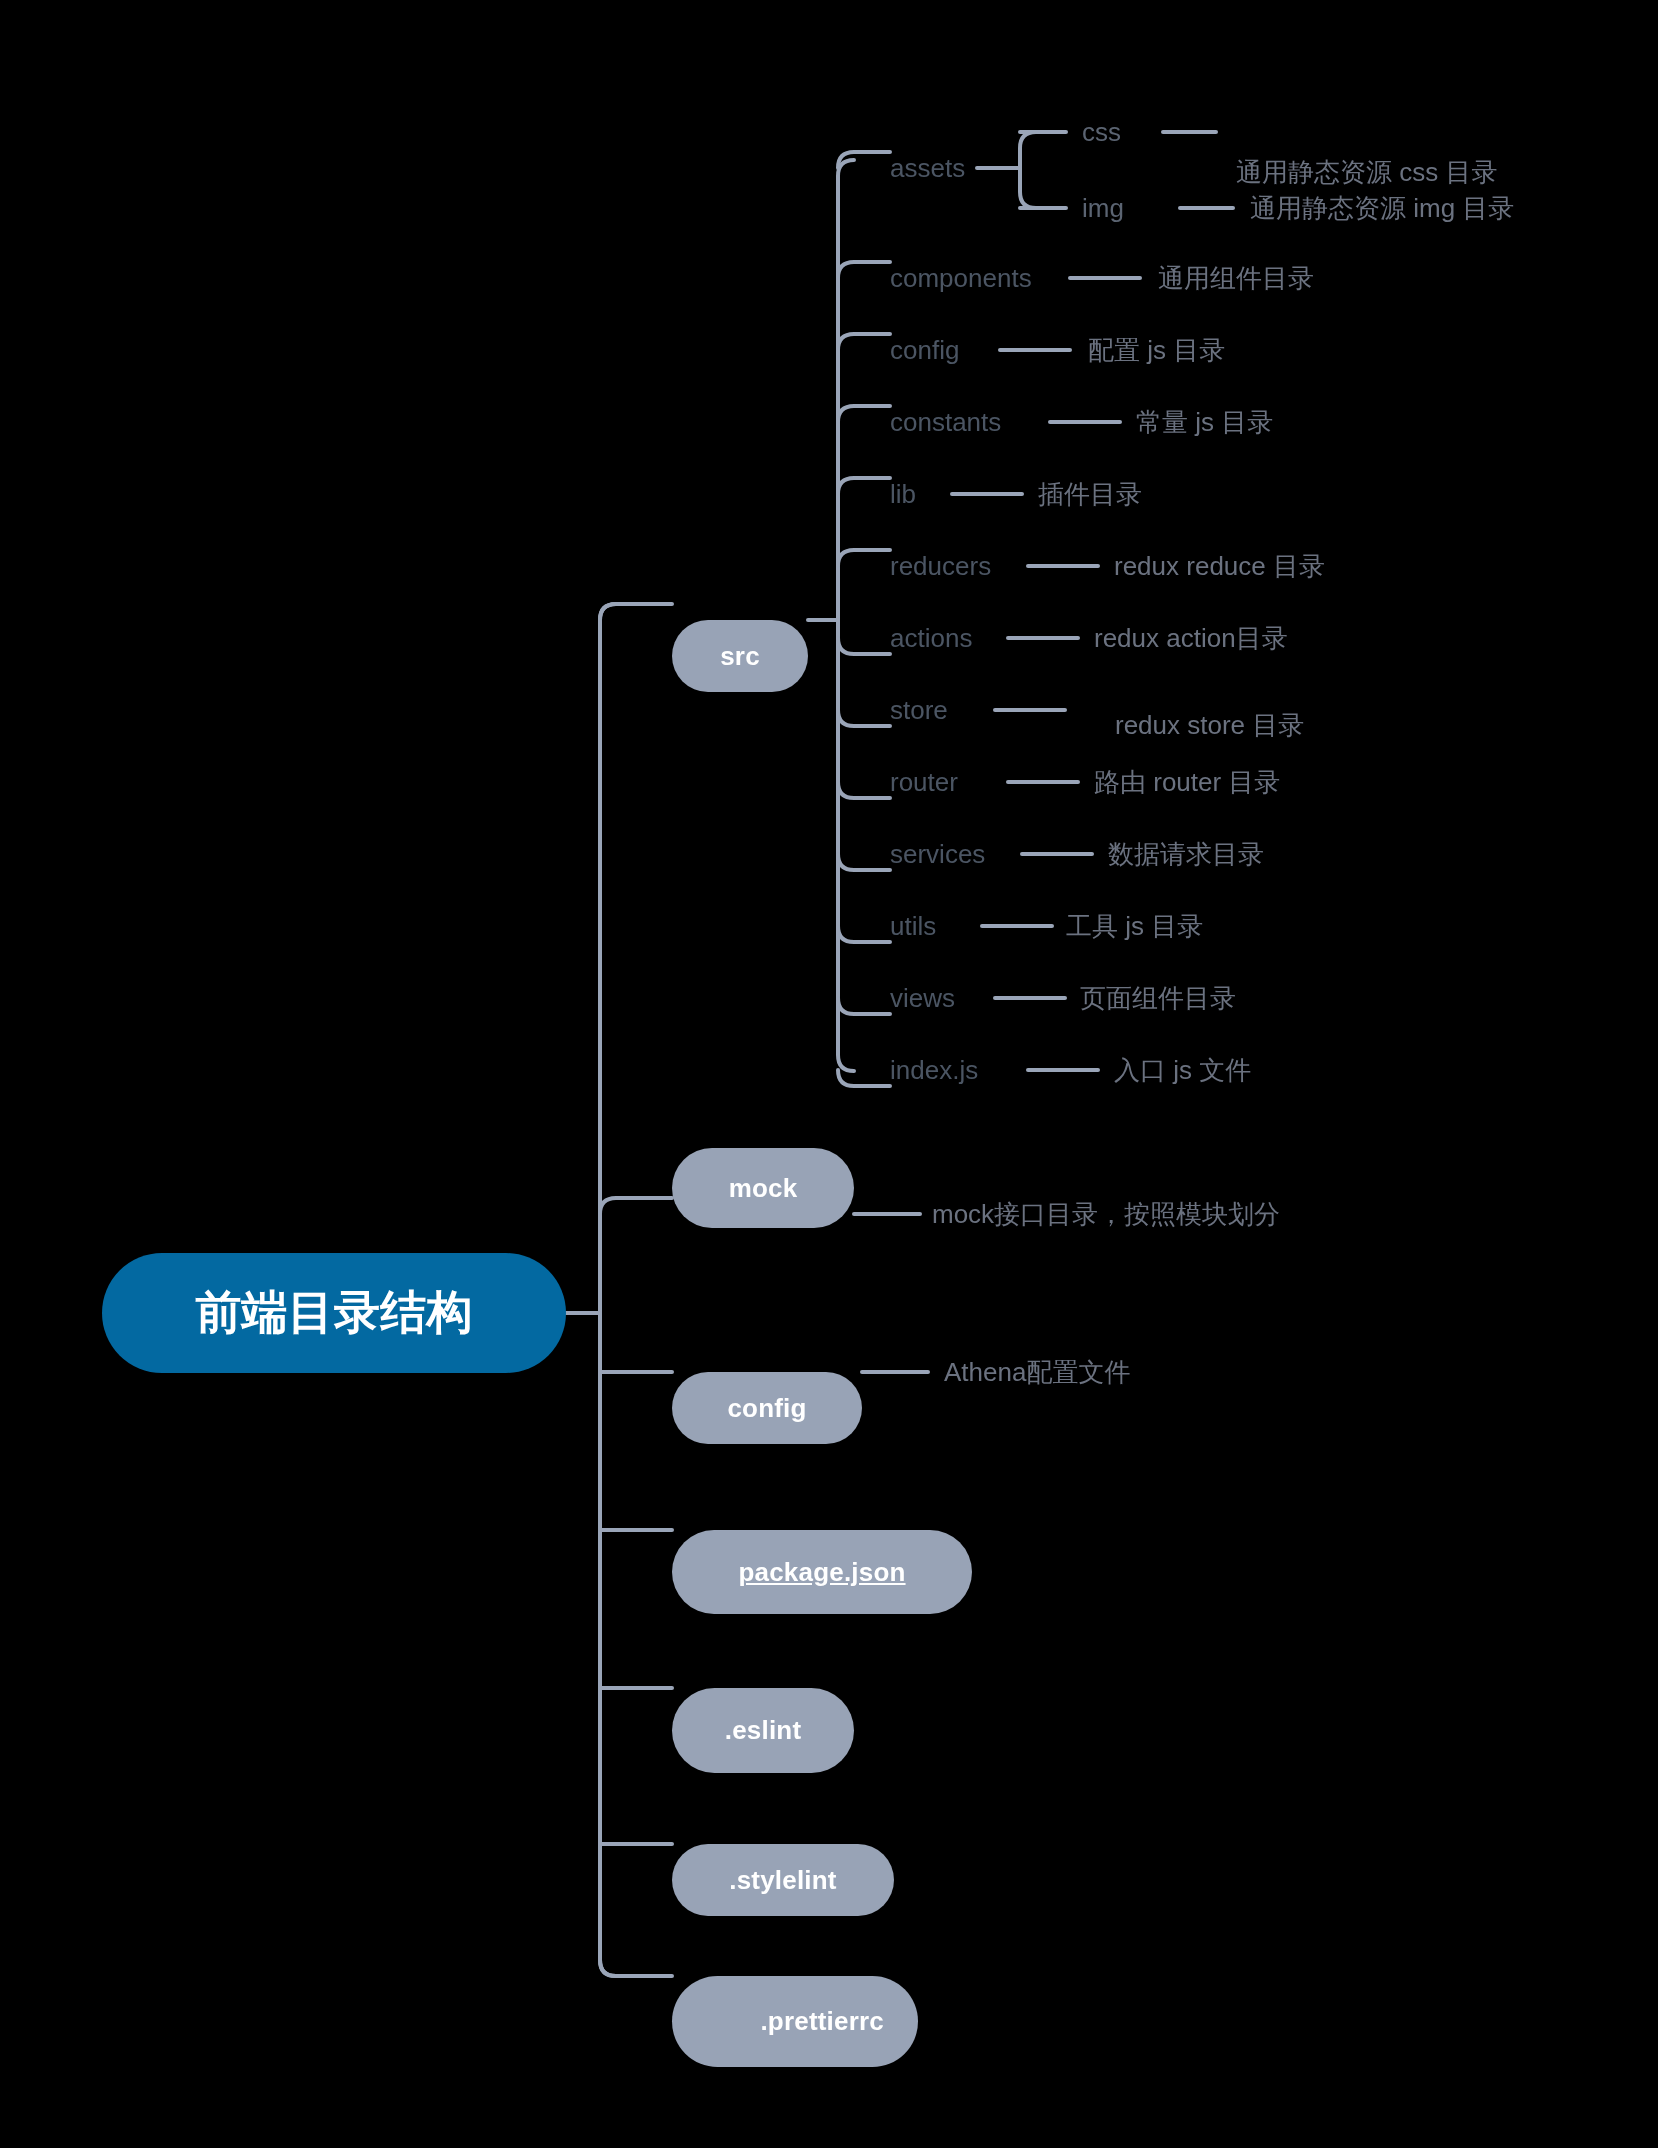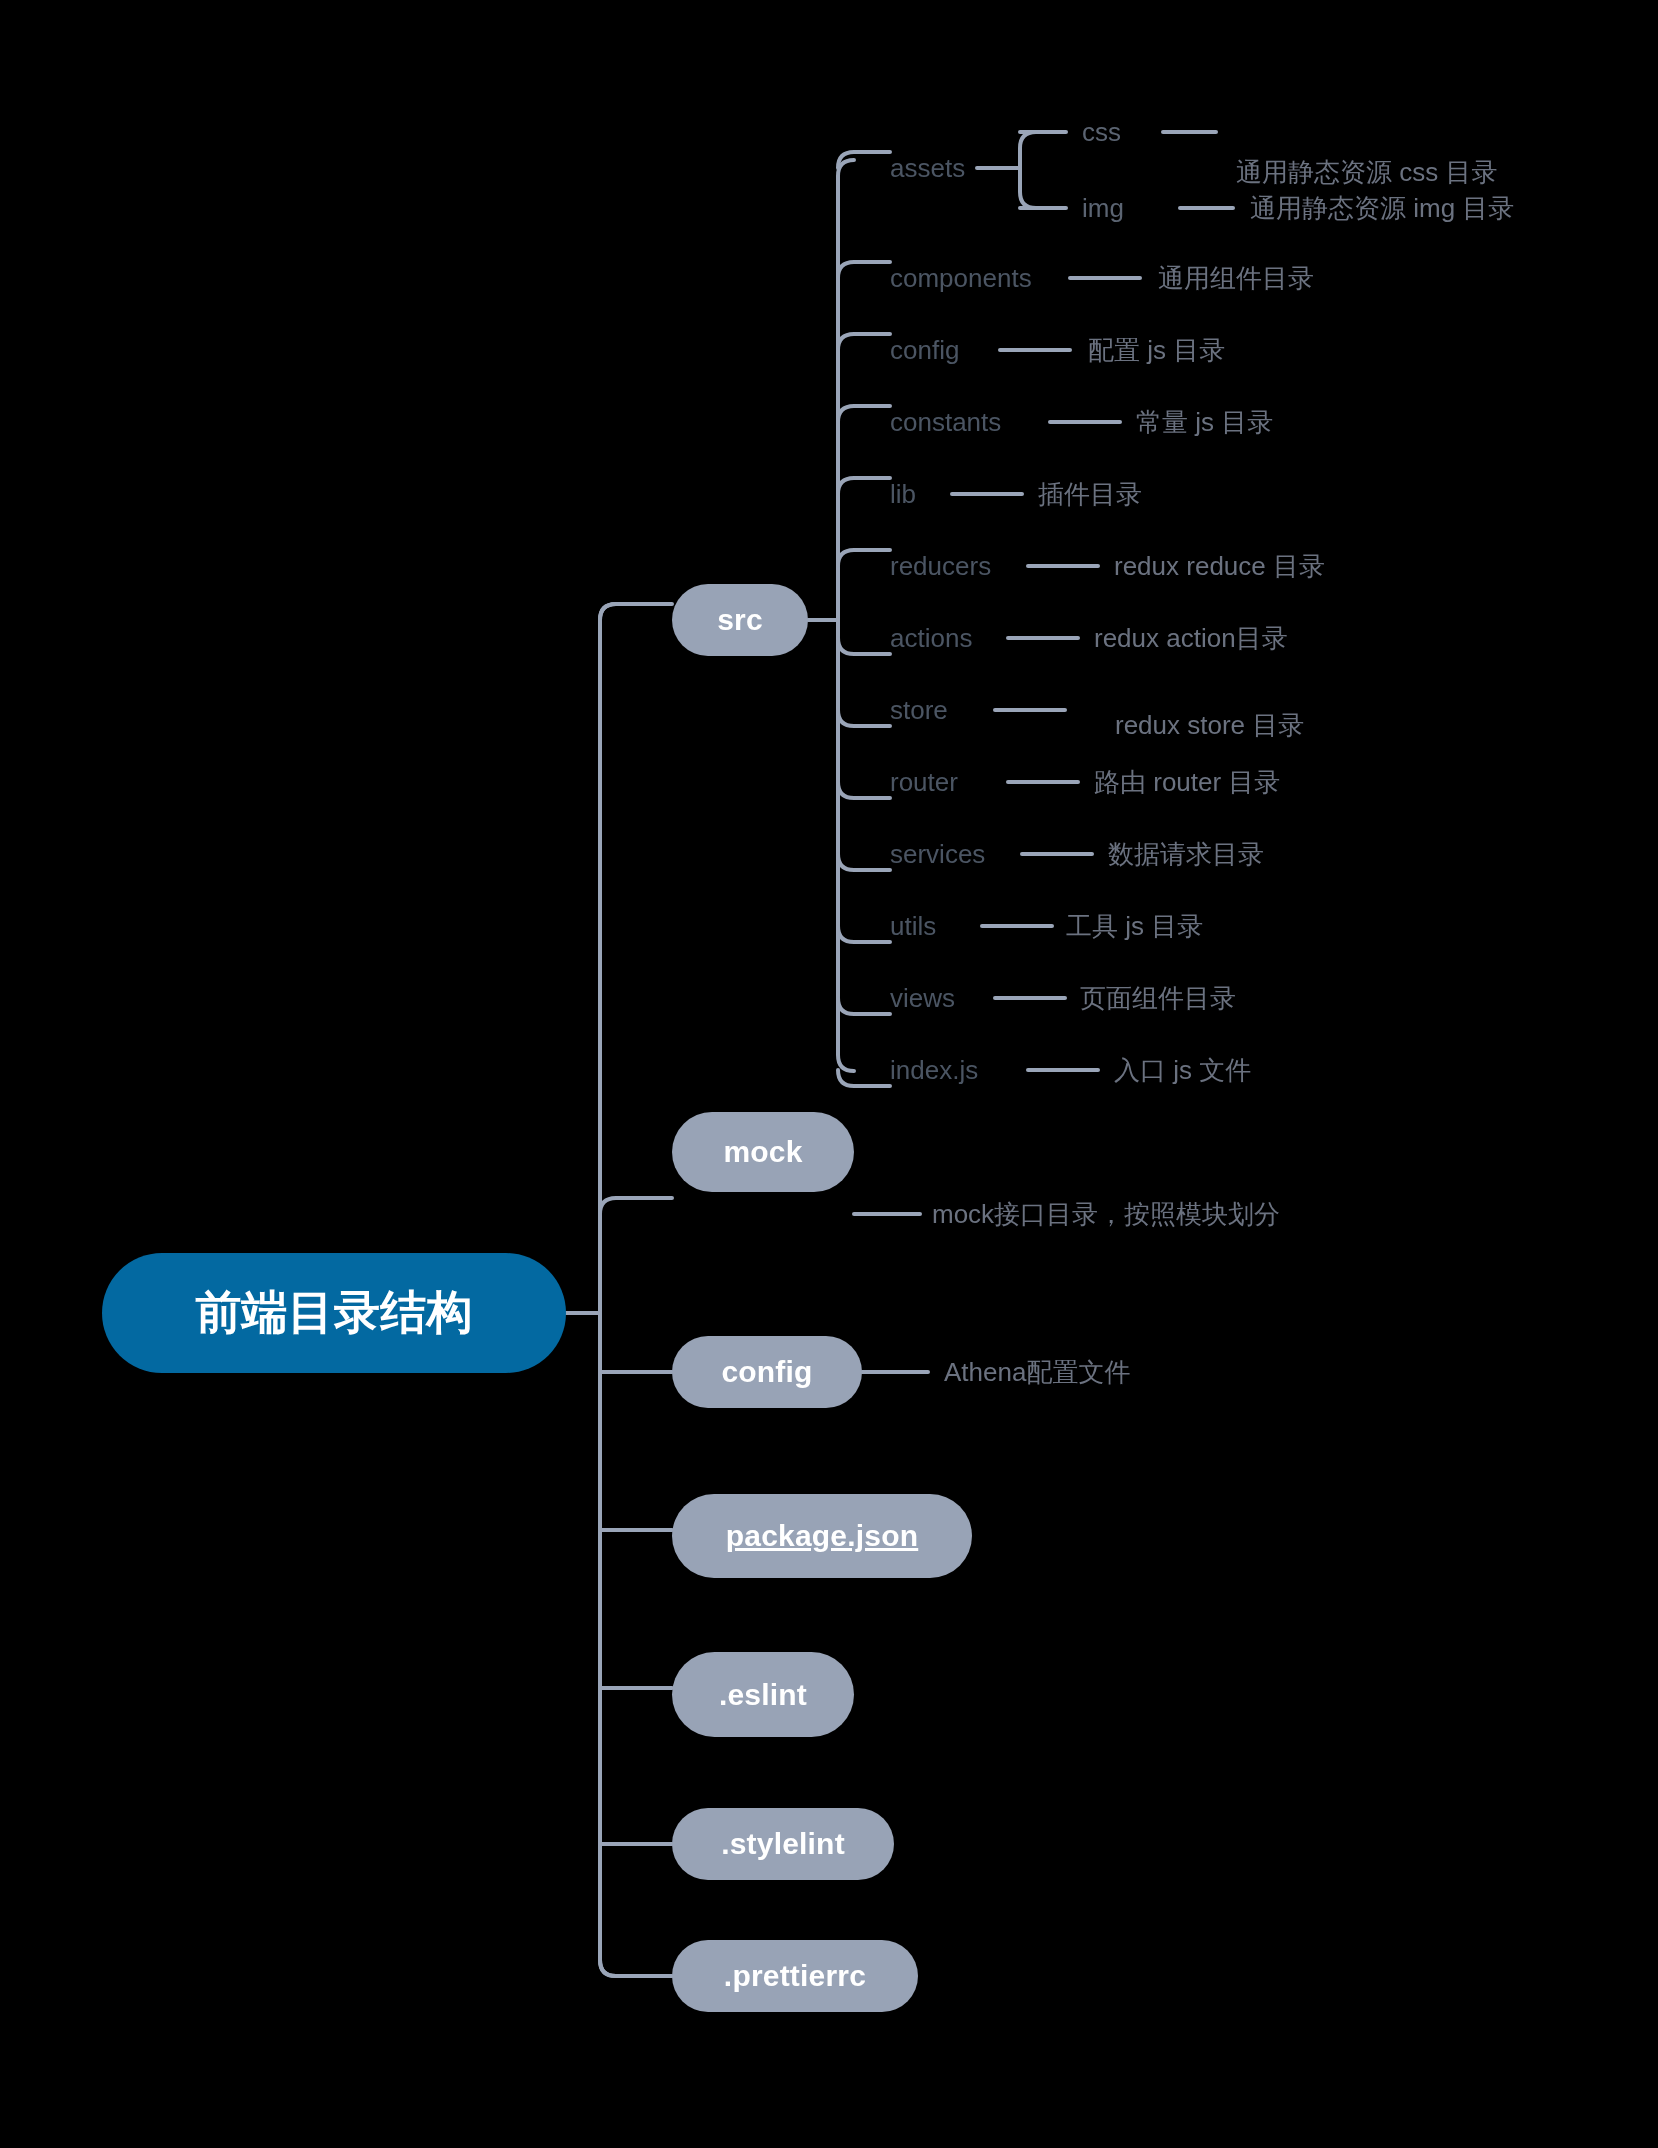--- a/index.html
+++ b/index.html
@@ -22,22 +22,23 @@
     letter-spacing:.2px;
   }
   .pill.root{
     background:#0369a1;
     font-size:46px;
     padding:0 46px;
     border-radius:60px;
   }
   .pill.branch{
     background:#98a3b6;
-    font-size:30px;
+    font-size:26px;
     padding:0 34px;
+    margin-top:36px;
   }
 
   
   .leaf{
     position:absolute;
     color:#4b5563;
     font-size:26px;
     white-space:nowrap;
     line-height:1;
     transform:translateY(-50%);
@@ -140,21 +141,21 @@
   </div>
 
   <div class="pill branch" style="left:672px;top:1652px;width:182px;height:85px;">
     <span>.eslint</span>
   </div>
 
   <div class="pill branch" style="left:672px;top:1808px;width:222px;height:72px;">
     <span>.stylelint</span>
   </div>
 
-  <div class="pill branch" style="left:672px;top:1940px;width:246px;height:72px;">
+  <div class="pill branch" style="left:672px;top:1940px;width:246px;height:91px;justify-content:flex-end;">
     <span>.prettierrc</span>
   </div>
 
   <div class="desc" style="left:932px;top:1214px;">mock接口目录，按照模块划分</div>
   <div class="desc" style="left:944px;top:1372px;">Athena配置文件</div>
 
   <div class="leaf" style="left:890px;top:168px;">assets</div>
   <div class="leaf" style="left:890px;top:278px;">components</div>
   <div class="leaf" style="left:890px;top:350px;">config</div>
   <div class="leaf" style="left:890px;top:422px;">constants</div>

